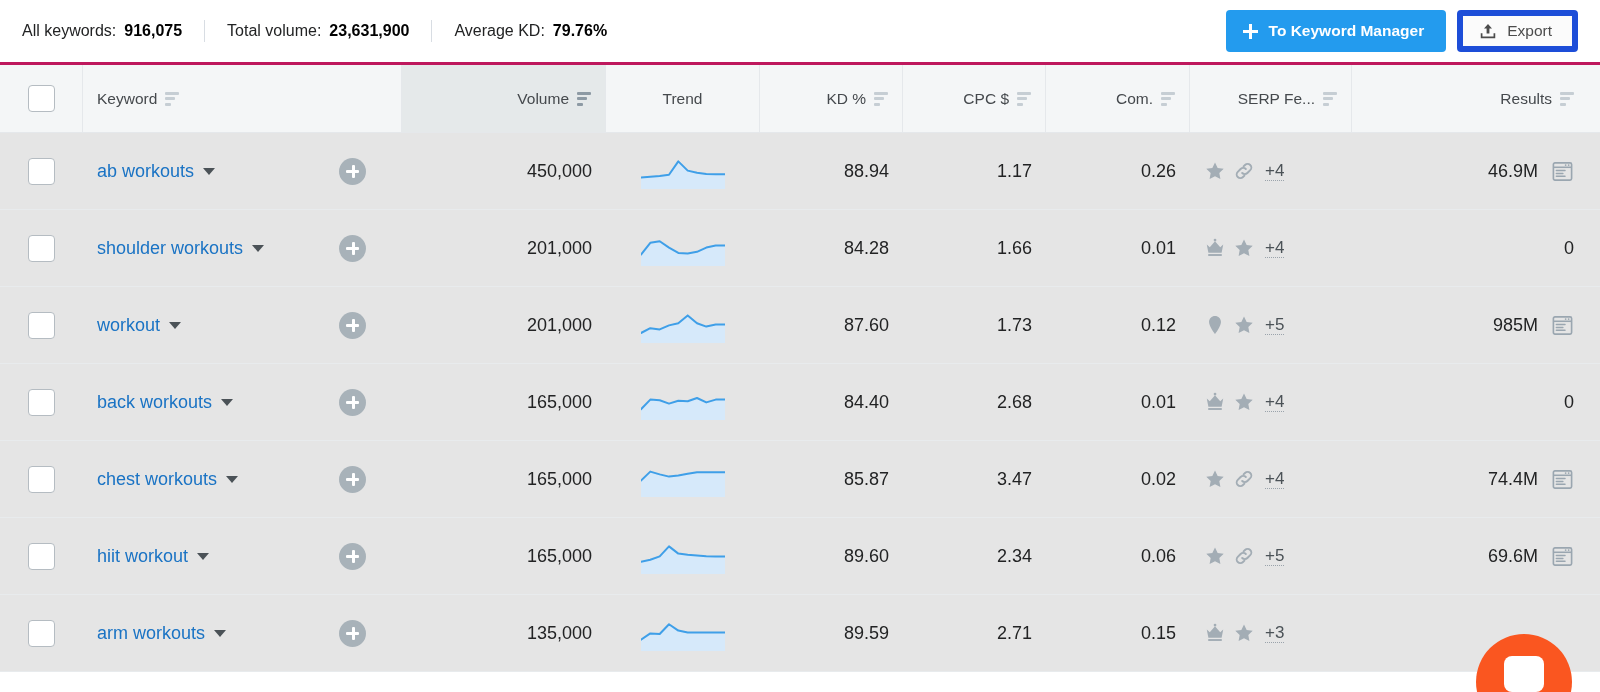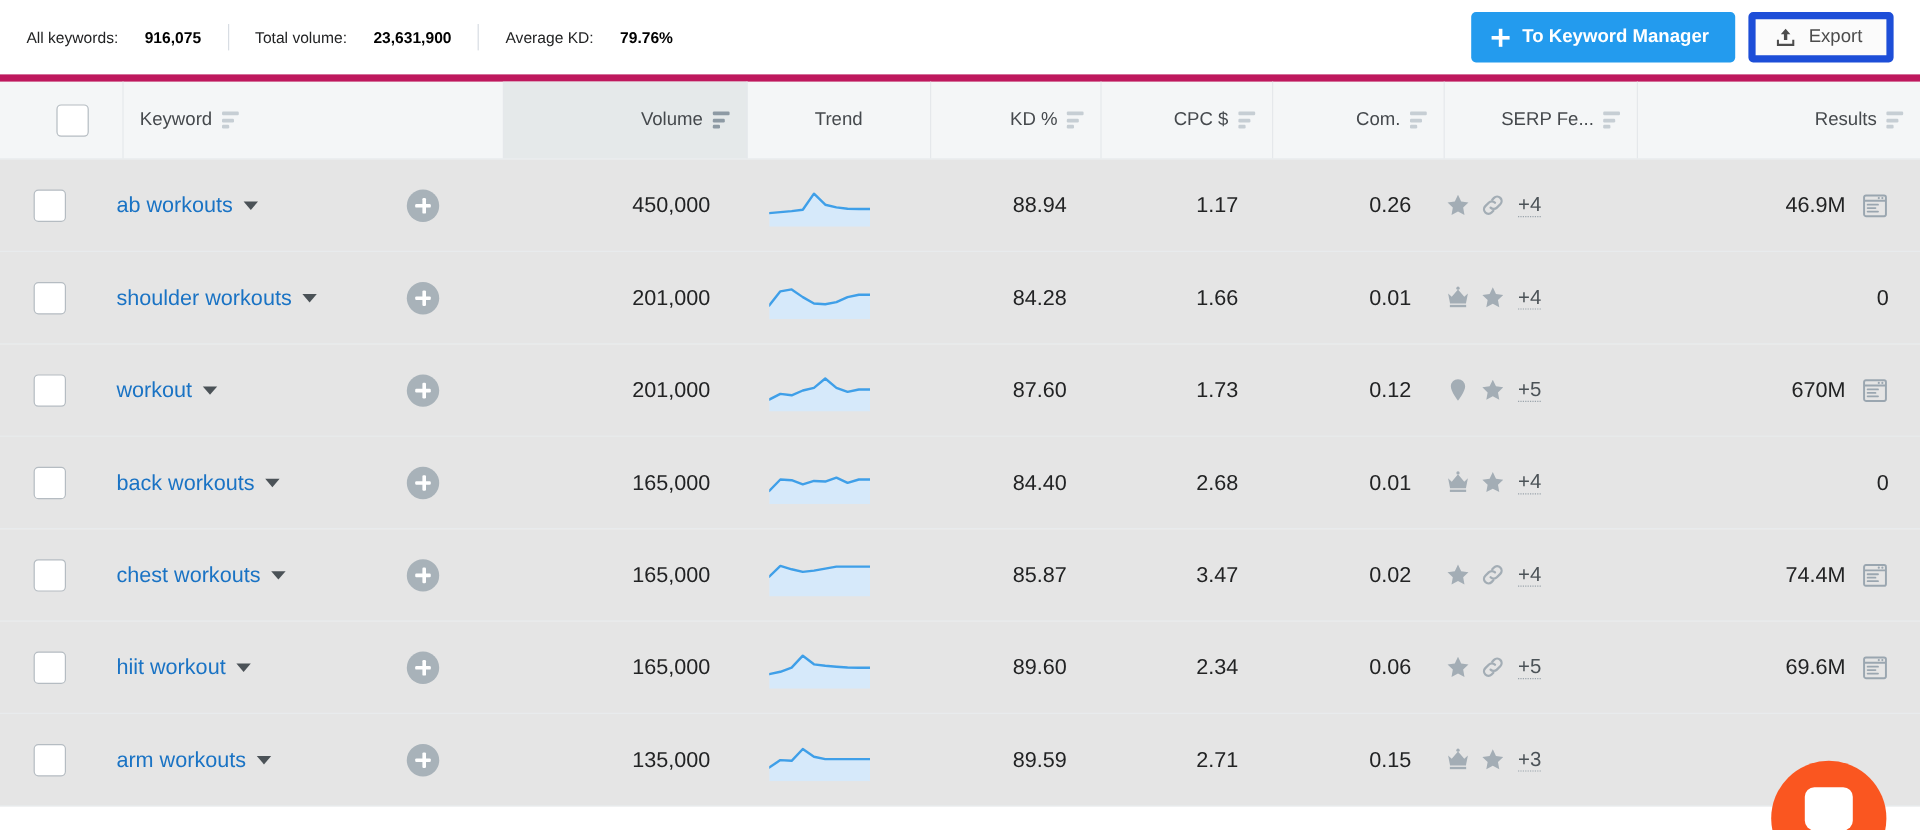--- a/index.html
+++ b/index.html
@@ -13,26 +13,26 @@
   
   .topbar {
     height: 62px;
     display: flex;
     align-items: center;
     padding: 0 22px 0 22px;
     position: relative;
   }
   .stats { display: flex; align-items: center; }
   .stat {
-    font-size: 13px;
+    font-size: 16px;
     color: #222324;
     white-space: nowrap;
     display: flex;
     align-items: baseline;
-    gap: 22px;
+    gap: 8px;
   }
   .stat .label { color: #222324; font-weight: 400; }
   .stat .value { color: #010101; font-weight: 700; }
   .stat-div {
     width: 1px; height: 22px;
     background: #d8dde3;
     margin: 0 22px;
     align-self: center;
   }
 
@@ -86,23 +86,22 @@
   }
 
   
   .table { width: 1600px; }
 
   .thead {
     display: flex;
     align-items: stretch;
     height: 71px;
     background: #f4f6f7;
-    border-top: 6px solid #be185d;
+    border-top: 3px solid #be185d;
     border-bottom: 1px solid #e5e8eb;
-    padding-left: 20px;
   }
   .th {
     display: flex;
     align-items: center;
     font-size: 15.5px;
     color: #45494d;
     border-right: 1px solid #e5e8eb;
     padding: 0 14px;
     gap: 8px;
   }
@@ -487,21 +486,21 @@
                 <path d="M12 2.2c-3.6 0-6.5 2.9-6.5 6.5 0 4.9 6.5 13.1 6.5 13.1s6.5-8.2 6.5-13.1c0-3.6-2.9-6.5-6.5-6.5z" fill="#a3adb5"></path>
               </svg>
               <svg class="serp-ico" viewBox="0 0 24 24">
                 <path d="M12 2.6l2.9 6.1 6.6.9-4.8 4.6 1.2 6.6L12 17.7 6.1 20.8l1.2-6.6-4.8-4.6 6.6-.9z" fill="#a3adb5"></path>
               </svg>
               <span class="serp-more">+5</span>
             </div>
     </div>
     <div class="td c-res right">
       <div class="res-wrap">
-              <span class="num">670M</span>
+              <span class="num">985M</span>
               <svg class="serp-preview" viewBox="0 0 24 24">
   <rect x="2.5" y="3" width="19" height="18" rx="1.6" fill="none" stroke="#9aa6b0" stroke-width="1.7"></rect>
   <line x1="2.5" y1="7.6" x2="21.5" y2="7.6" stroke="#9aa6b0" stroke-width="1.6"></line>
   <circle cx="18.4" cy="5.3" r="0.95" fill="#9aa6b0"></circle>
                 <circle cx="15.3" cy="5.3" r="0.95" fill="#9aa6b0"></circle>
   <g stroke="#9aa6b0" stroke-width="1.6" stroke-linecap="round">
     <line x1="5.6" y1="11" x2="14.6" y2="11"></line>
                   <line x1="5.6" y1="14" x2="12.4" y2="14"></line>
     <line x1="5.6" y1="17" x2="14.6" y2="17"></line>
                 </g>

